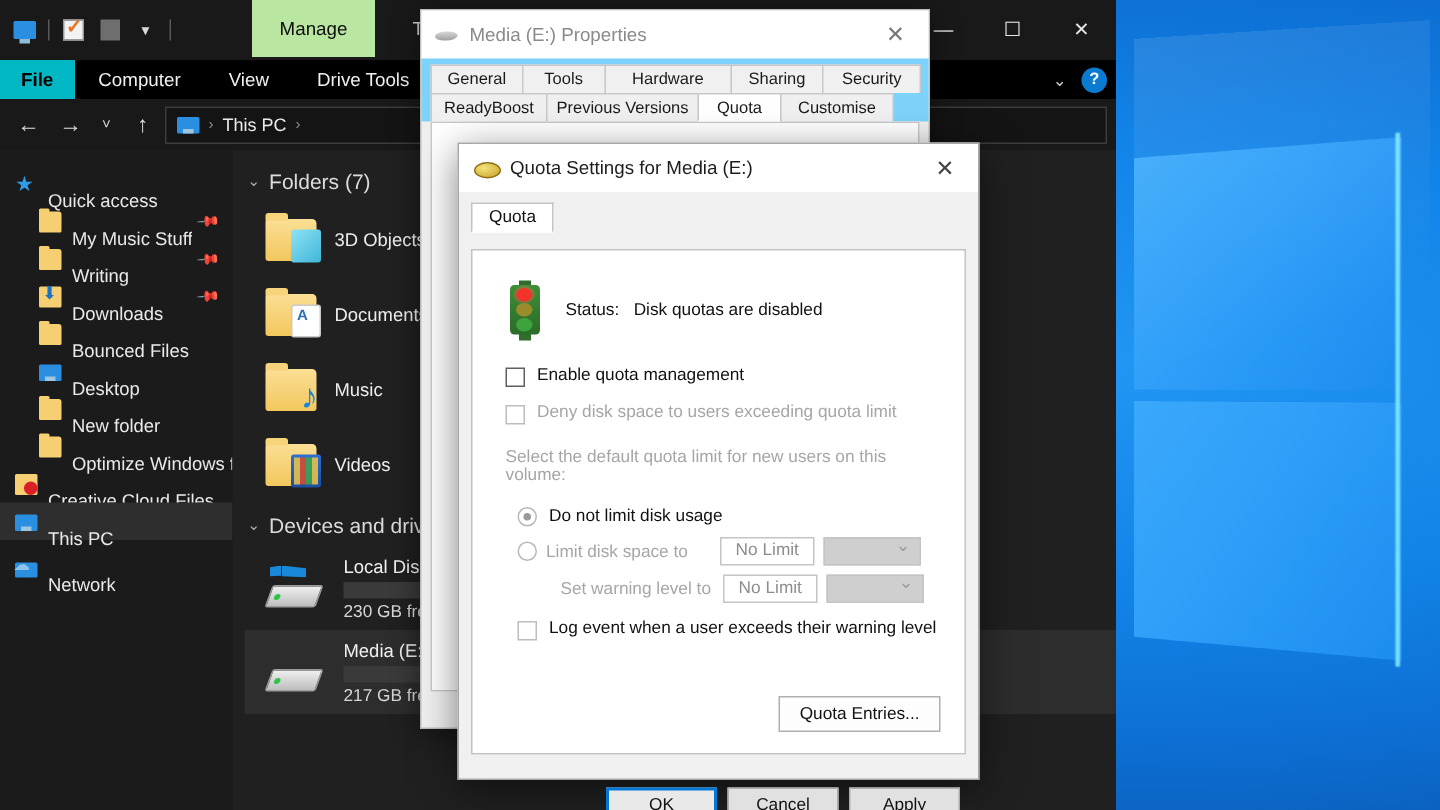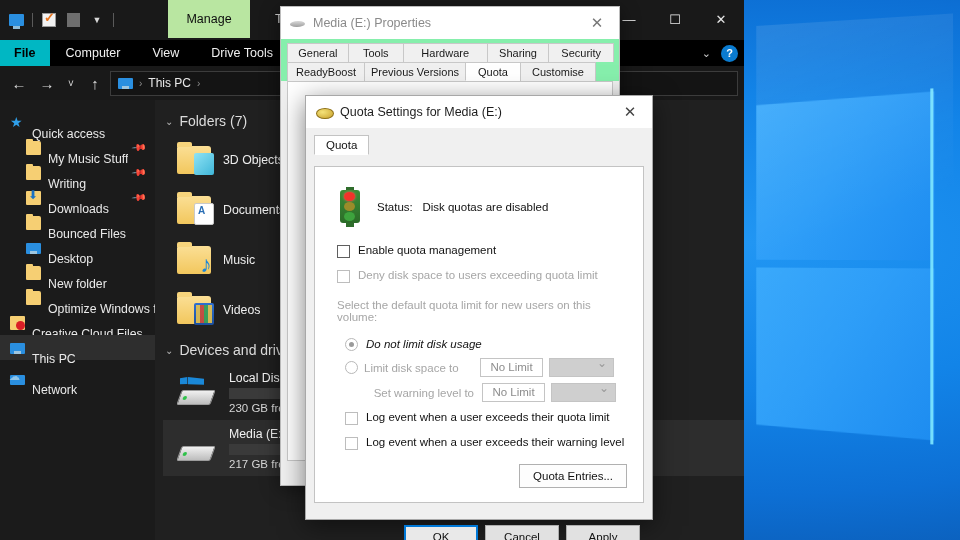--- a/index.html
+++ b/index.html
@@ -193,21 +193,21 @@
   }
   .props-ico { width: 16px; height: 12px; position: relative; }
   .props-ico::after {
     content:''; position:absolute; left:0; bottom:2px; width:15px; height:6px;
     background: linear-gradient(#d9d9d9,#9e9e9e); border-radius: 7px/3px; transform: skewX(-14deg);
   }
   .props-ttl-text { color: #8a8a8a; font-size: 12.5px; }
   .props-close { position: absolute; right: 0; top: 0; width: 44px; height: 32px;
      display:flex; align-items:center; justify-content:center; color:#777; font-size: 15px;}
   #props-tabs {
-    padding: 4px 6px 0 6px; background: #86efac;
+    padding: 4px 6px 0 6px; background: #7dd3fc;
   }
   .tabrow { display: flex; }
   .tab {
     background: #f0f0f0; border: 1px solid #c8c8c8; border-bottom: none;
     padding: 3px 0; text-align: center; font-size: 11px; color: #1a1a1a;
     margin-right: -1px;
   }
   .tabrow.r1 .tab { height: 19px; line-height: 13px; }
   .tabrow.r2 .tab { height: 19px; line-height: 13px; }
   .tab.active { background: #fff; border-bottom: 1px solid #fff; }
@@ -258,21 +258,21 @@
   .chk-row { display: flex; align-items: flex-start; gap: 8px; padding: 7px 0 0 6px; }
   .chkbox { width: 13px; height: 13px; border: 1px solid #5f5f5f; background: #fff; flex: 0 0 13px; margin-top: 1px; }
   .chkbox.dim { border-color: #bdbdbd; }
   .chk-lbl { font-size: 11.5px; color: #111; }
   .chk-lbl.dim { color: #a6a6a6; }
   .sec-lbl { color: #a6a6a6; font-size: 11.5px; padding: 16px 0 8px 6px; }
   .radio-row { display: flex; align-items: center; gap: 8px; padding: 2px 0 0 14px; height: 24px; }
   .radio { width: 13px; height: 13px; border-radius: 50%; border: 1px solid #b8b8b8; background: #fff; flex:0 0 13px; position: relative;}
   .radio.on::after { content:''; position:absolute; left:3px; top:3px; width:5px; height:5px; border-radius:50%; background:#9a9a9a;}
   .radio-lbl { font-size: 11.5px; color: #a6a6a6; }
-  .radio-lbl.strong { color: #111; font-style: italic; }
+  .radio-lbl.strong { color: #111; }
   .field-row { display: flex; align-items: center; gap: 6px; padding: 3px 0 0 14px; }
   .field-lbl { width: 120px; font-size: 11.5px; color: #a6a6a6; }
   .field-lbl.ind { padding-left: 21px; width: 120px; }
   .txtbox {
     width: 63px; height: 19px; background: #fff; border: 1px solid #c4c4c4;
     font-size: 11.5px; color: #8d8d8d; text-align: center; line-height: 17px;
   }
   .combo {
     width: 65px; height: 19px; background: #cfcfcf; border: 1px solid #c4c4c4;
     position: relative;
@@ -549,24 +549,20 @@
       <span class="combo"></span>
     </div>
 
     <div class="field-row" style="padding-top:6px">
       <span class="field-lbl ind" style="width:131px;text-align:right;padding-right:2px">Set warning level to</span>
       <span class="txtbox">No Limit</span>
       <span class="combo"></span>
     </div>
 
 
-    <div class="chk-row" style="padding-left:14px;padding-top:9px">
-      <span class="chkbox dim"></span>
-      <span class="chk-lbl">Log event when a user exceeds their quota limit</span>
-    </div>
 
     <div class="chk-row" style="padding-left:14px;padding-top:11px">
       <span class="chkbox dim"></span>
       <span class="chk-lbl">Log event when a user exceeds their warning level</span>
     </div>
 
     <div class="qe-wrap">
       <div class="qe-btn">Quota Entries...</div>
     </div>
   </div>

